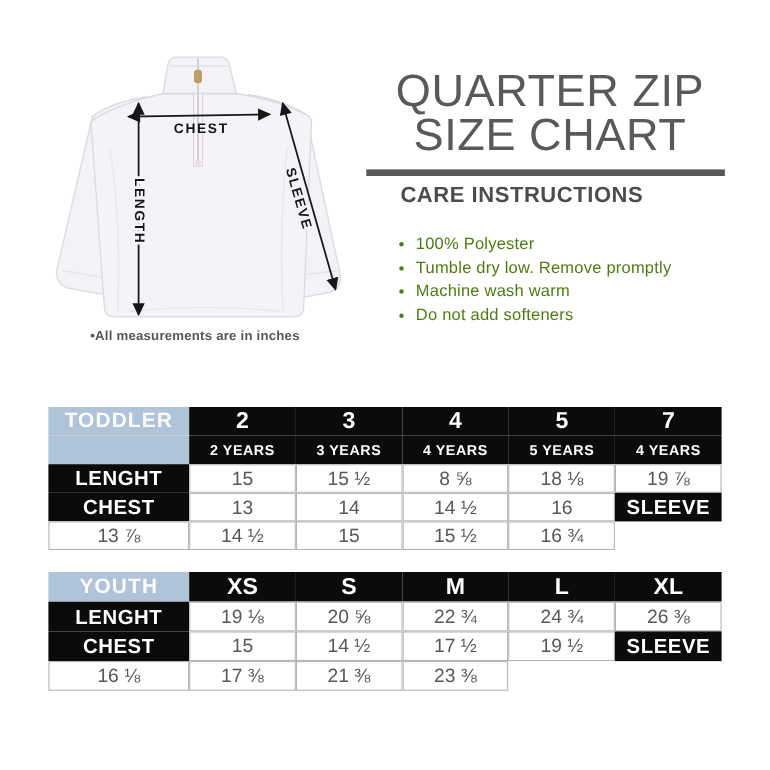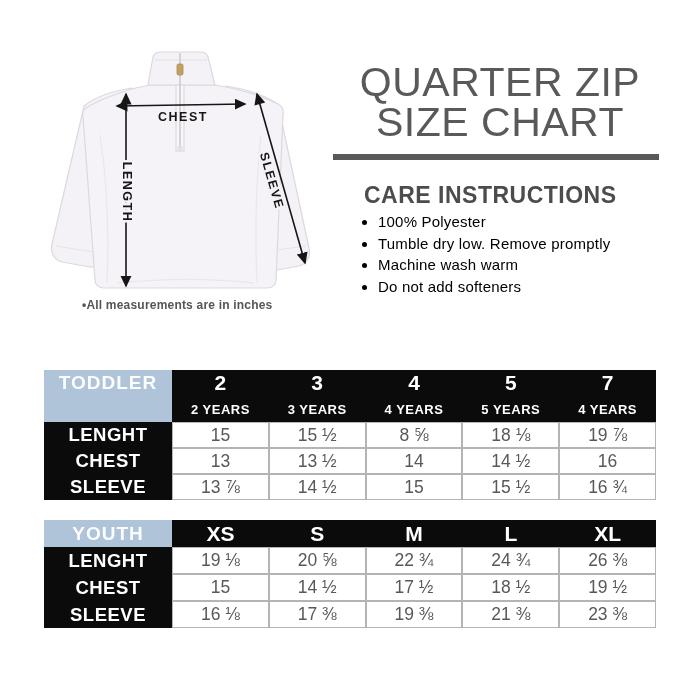--- a/index.html
+++ b/index.html
@@ -20,29 +20,29 @@
   .title-block {
     position:absolute; left:335px; top:62px; width:330px;
     text-align:center; color:#58595b; font-weight:normal;
     font-size:41px; line-height:40px; letter-spacing:0.5px; white-space:nowrap;
   }
   .title-rule {
     position:absolute; left:333px; top:154px; width:326px; height:6px;
     background:#58595b;
   }
   .care-heading {
-    position:absolute; left:364px; top:182px;
-    font-size:23px; font-weight:bold; color:#4c4c4e; letter-spacing:0.5px;
+    position:absolute; left:364px; top:167px;
+    font-size:20px; font-weight:bold; color:#4c4c4e; letter-spacing:0.5px;
     white-space:nowrap;
   }
   .care-list {
     position:absolute; left:360px; top:213px; margin:0; padding:0 0 0 18px;
   }
   .care-list li {
-    font-size:15px; color:#000000; margin-bottom:4.5px; letter-spacing:0.2px;
+    font-size:15px; color:#4d7c0f; margin-bottom:4.5px; letter-spacing:0.2px;
     white-space:nowrap;
   }
 
   
   .size-table {
     position:absolute; left:44px; width:612px;
     display:grid; grid-template-columns:128px repeat(5, 1fr);
     gap:0; background:#ffffff;
   }
   #toddler-table { top:370px; grid-auto-rows:26px; }
@@ -141,21 +141,20 @@
     <div class="cell c-black c-sub">5 YEARS</div>
     <div class="cell c-black c-sub">4 YEARS</div>
     <div class="cell c-black c-label">LENGHT</div>
     <div class="cell c-val">15</div>
     <div class="cell c-val">15 ½</div>
     <div class="cell c-val">8 ⅝</div>
     <div class="cell c-val">18 ⅛</div>
     <div class="cell c-val">19 ⅞</div>
     <div class="cell c-black c-label">CHEST</div>
     <div class="cell c-val">13</div>
-    <div class="cell c-val">13 ½</div>
     <div class="cell c-val">14</div>
     <div class="cell c-val">14 ½</div>
     <div class="cell c-val">16</div>
     <div class="cell c-black c-label">SLEEVE</div>
     <div class="cell c-val">13 ⅞</div>
     <div class="cell c-val">14 ½</div>
     <div class="cell c-val">15</div>
     <div class="cell c-val">15 ½</div>
     <div class="cell c-val">16 ¾</div>
   </div>
@@ -169,21 +168,19 @@
     <div class="cell c-black c-label">LENGHT</div>
     <div class="cell c-val">19 ⅛</div>
     <div class="cell c-val">20 ⅝</div>
     <div class="cell c-val">22 ¾</div>
     <div class="cell c-val">24 ¾</div>
     <div class="cell c-val">26 ⅜</div>
     <div class="cell c-black c-label">CHEST</div>
     <div class="cell c-val">15</div>
     <div class="cell c-val">14 ½</div>
     <div class="cell c-val">17 ½</div>
-    <div class="cell c-val">18 ½</div>
     <div class="cell c-val">19 ½</div>
     <div class="cell c-black c-label">SLEEVE</div>
     <div class="cell c-val">16 ⅛</div>
     <div class="cell c-val">17 ⅜</div>
-    <div class="cell c-val">19 ⅜</div>
     <div class="cell c-val">21 ⅜</div>
     <div class="cell c-val">23 ⅜</div>
   </div>
 
 </body></html>

